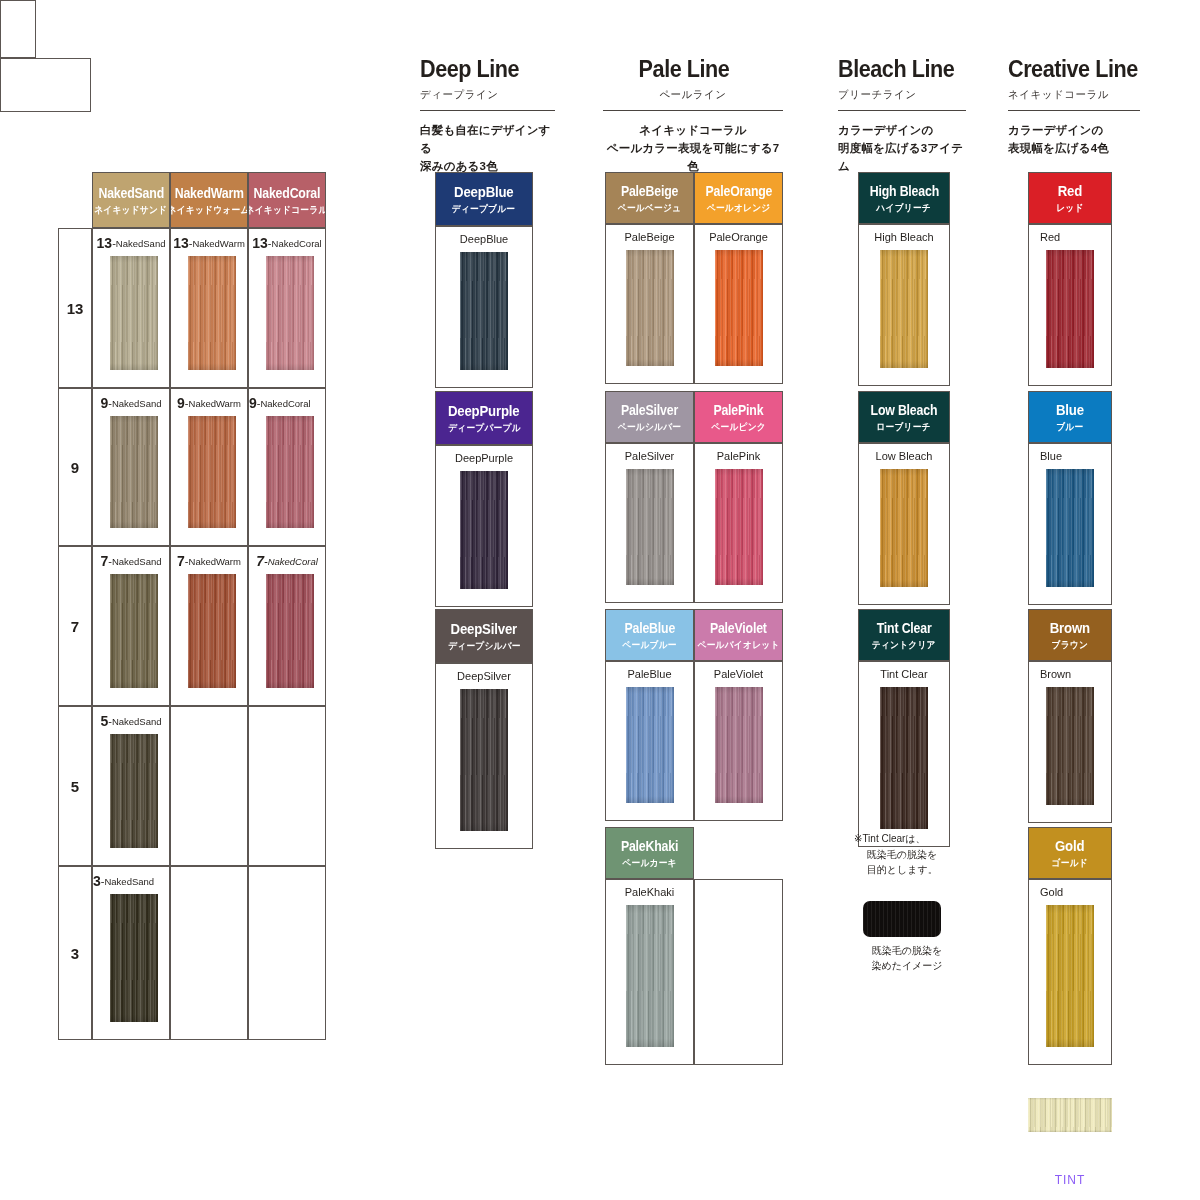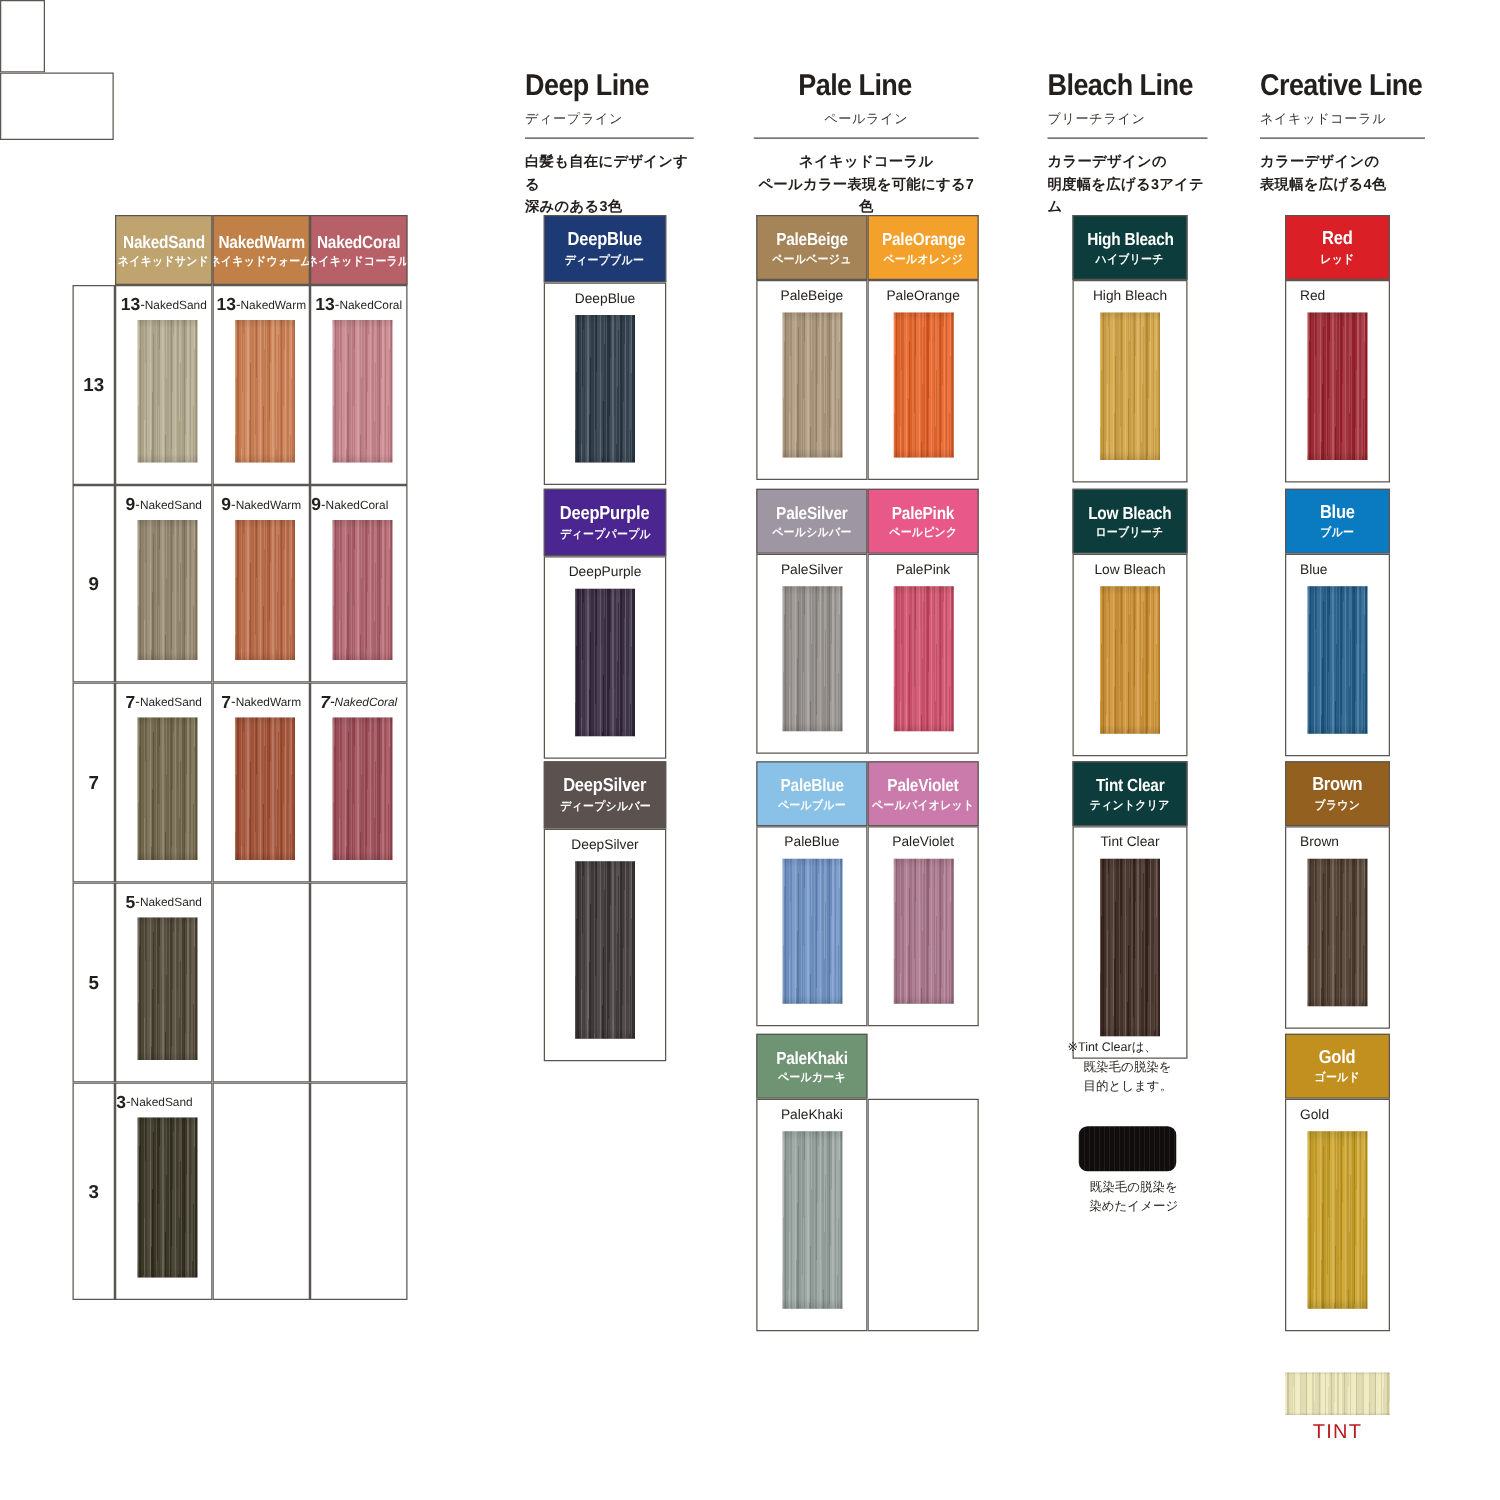--- a/index.html
+++ b/index.html
@@ -124,22 +124,23 @@
       rgba(255,255,255,0.07) 0px, rgba(255,255,255,0.07) 1px,
       rgba(0,0,0,0) 1px, rgba(0,0,0,0) 4px);
   }
   .virgin-cap{
     position:absolute;text-align:center;font-size:10px;line-height:1.5;
     color:#231f1c;white-space:pre-line;
   }
 
   
   .tint-cap{
-    position:absolute;text-align:center;font-size:16px;letter-spacing:1px;
-    color:#b91c1c;
+    position:absolute;text-align:center;font-size:12px;letter-spacing:1px;
+    color:#8b5cf6;
+    margin-top:36px;
   }
 </style>
 </head>
 <body>
 
 <div class="page">
 
 
   <div class="sec" style="left:420px;top:55px;width:135px;">
     <div class="sec-title" style="font-size:24px;">Deep Line</div>

